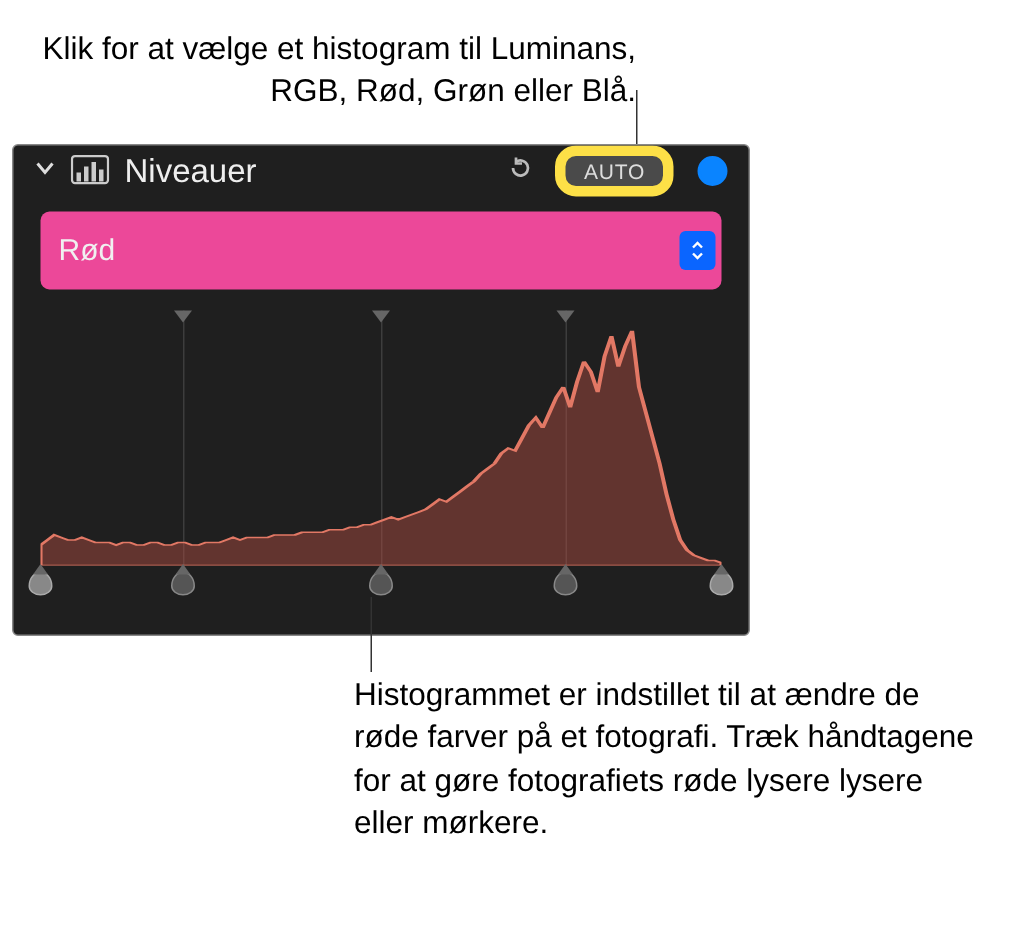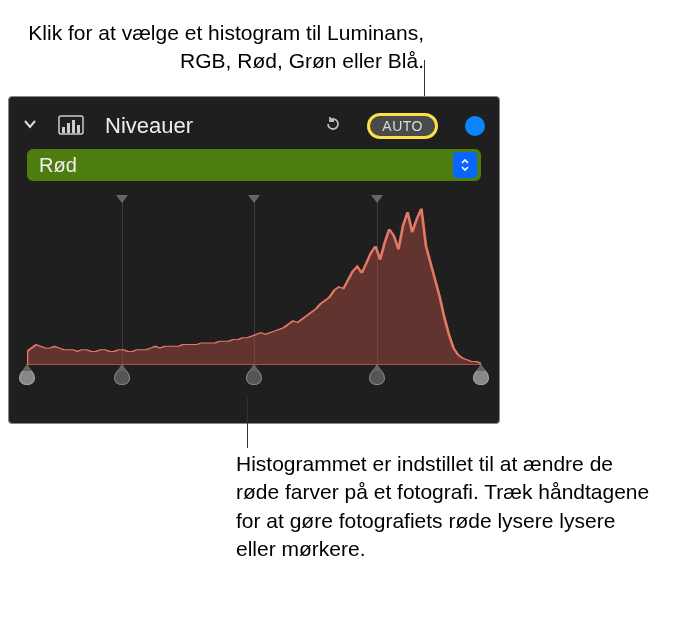--- a/index.html
+++ b/index.html
@@ -36,22 +36,22 @@
       width: 492px;
       height: 328px;
       background: #1f1f1f;
       border: 1px solid #888;
       border-radius: 4px;
       overflow: hidden;
     }
     .panel-header {
       display: flex;
       align-items: center;
-      padding: 16px 14px 6px 14px;
-      gap: 21px;
+      padding: 0 14px 6px 14px;
+      gap: 10px;
     }
     .chev-down {
       color: #ddd;
       font-size: 16px;
     }
     .levels-icon {
       width: 26px;
       height: 22px;
       display: inline-flex;
       align-items: center;
@@ -69,37 +69,37 @@
       padding: 0 4px;
     }
     .auto-pill {
       background: #4a4a4a;
       color: #ddd;
       border-radius: 14px;
       padding: 2px 12px;
       font-size: 14px;
       font-weight: 500;
       letter-spacing: 0.5px;
-      border: 3px solid #fde047;
+      border: 7px solid #fde047;
     }
     .blue-dot {
       width: 20px;
       height: 20px;
       border-radius: 50%;
       background: #0a84ff;
       border: 2px solid #0a84ff;
       margin-left: 6px;
     }
     .select-row {
       padding: 4px 18px 8px 18px;
     }
     .select-box {
-      background: #4d7c0f;
+      background: #ec4899;
       border-radius: 6px;
-      height: 32px;
+      height: 52px;
       display: flex;
       align-items: center;
       padding: 0 4px 0 12px;
       justify-content: space-between;
     }
     .select-label {
       color: #f0f0f0;
       font-size: 20px;
     }
     .select-arrows {

